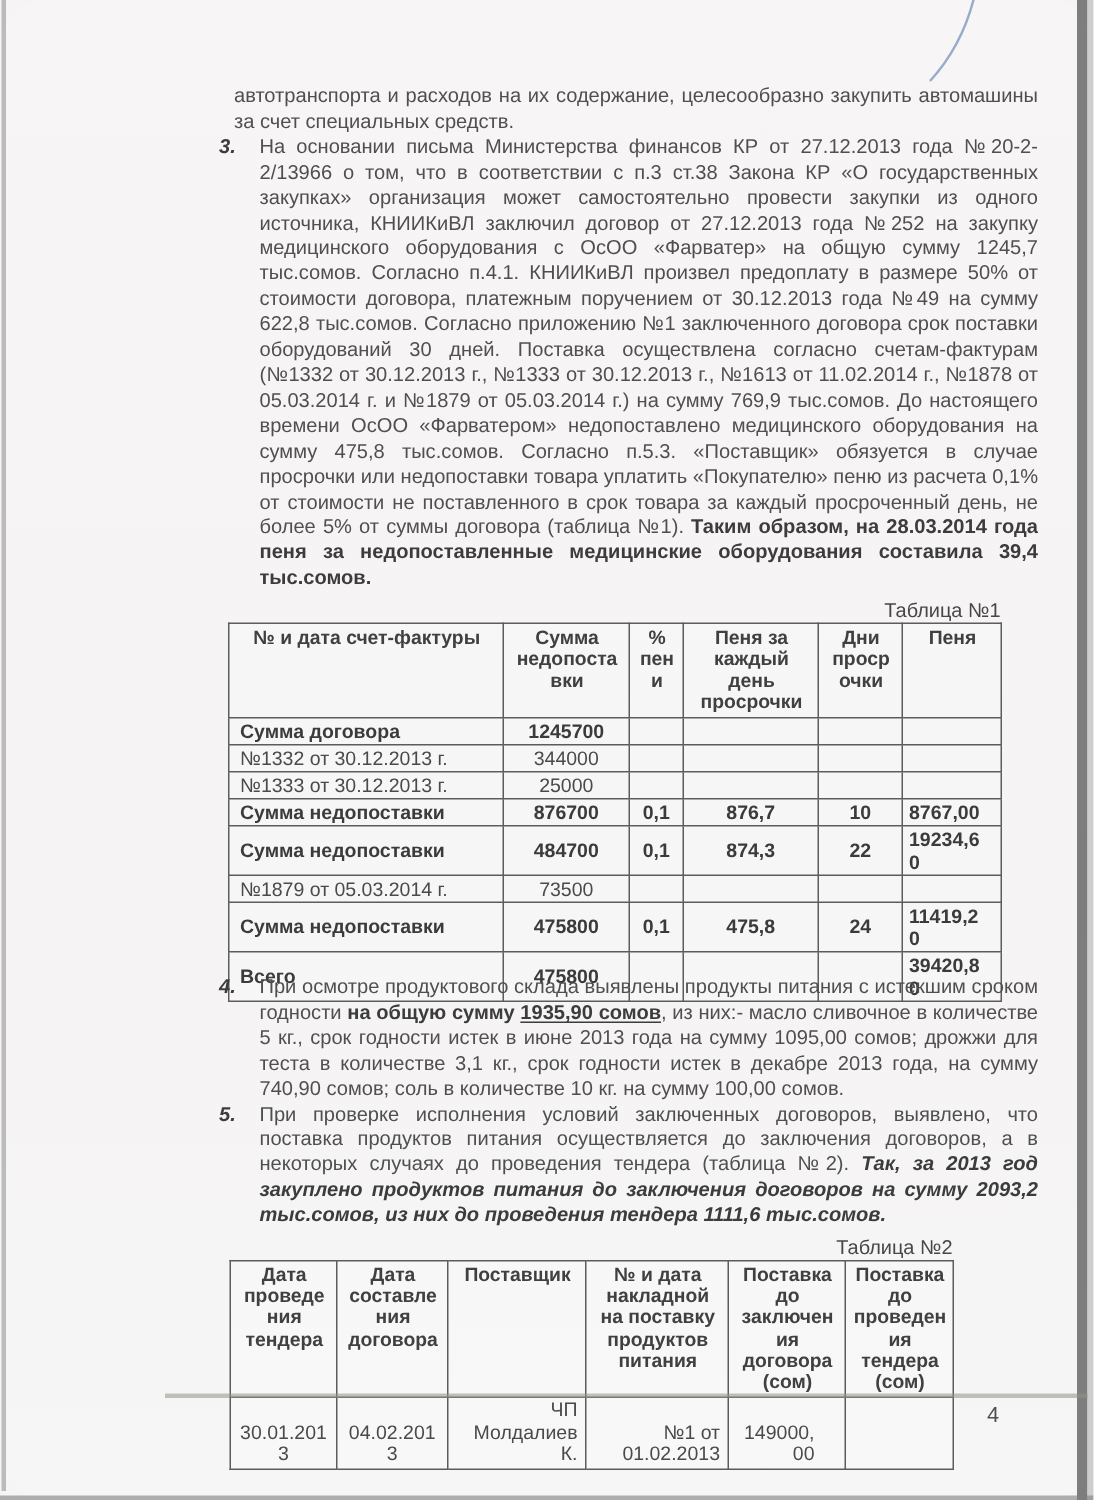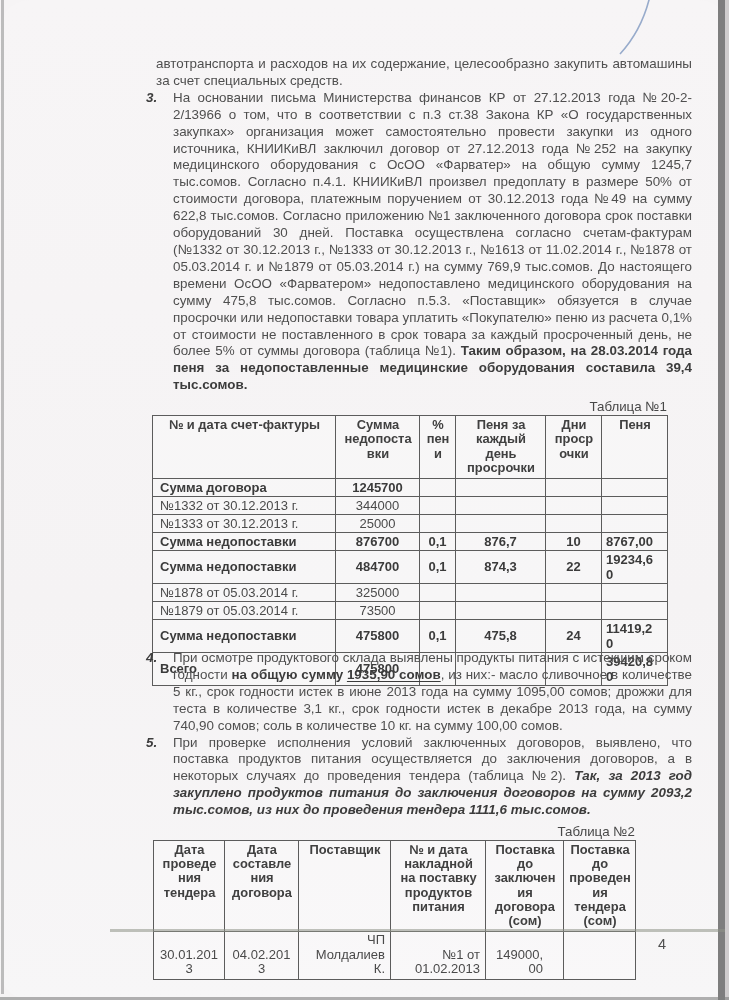--- a/index.html
+++ b/index.html
@@ -128,28 +128,20 @@
           </tr>
           <tr class="bold">
             <td class="c0">Сумма недопоставки</td>
             <td class="c1">484700</td>
             <td class="c2">0,1</td>
             <td class="c3">874,3</td>
             <td class="c4">22</td>
             <td class="c5">19234,60</td>
           </tr>
           <tr>
-            <td class="c0">№1878 от 05.03.2014 г.</td>
-            <td class="c1">325000</td>
-            <td class="c2"></td>
-            <td class="c3"></td>
-            <td class="c4"></td>
-            <td class="c5"></td>
-          </tr>
-          <tr>
             <td class="c0">№1879 от 05.03.2014 г.</td>
             <td class="c1">73500</td>
             <td class="c2"></td>
             <td class="c3"></td>
             <td class="c4"></td>
             <td class="c5"></td>
           </tr>
           <tr class="bold">
             <td class="c0">Сумма недопоставки</td>
             <td class="c1">475800</td>

